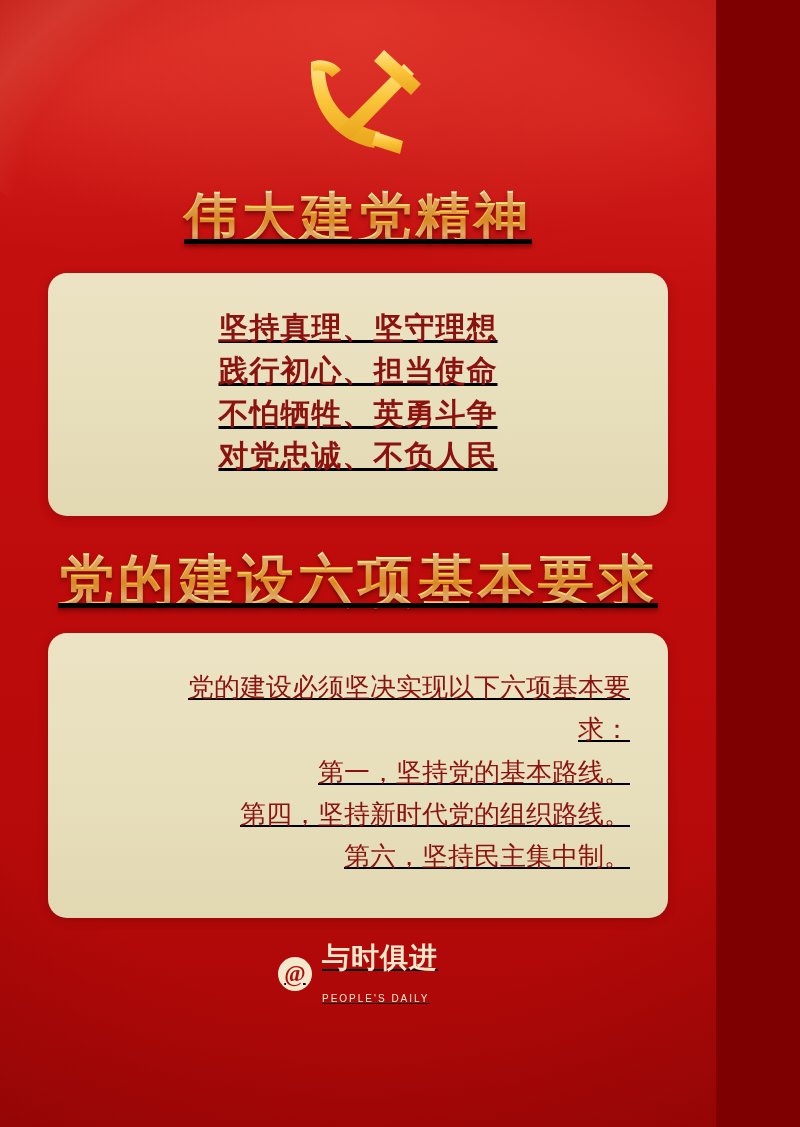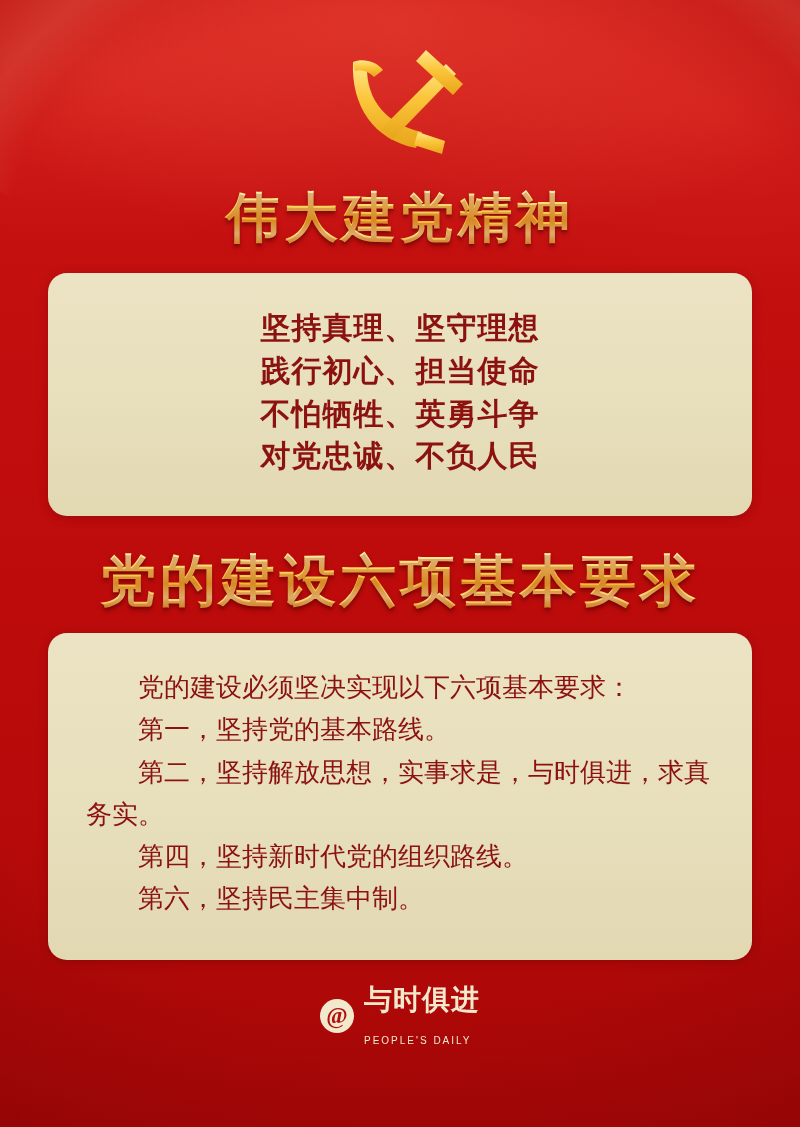--- a/index.html
+++ b/index.html
@@ -9,28 +9,29 @@
   }
   body {
     width: 800px;
     height: 1127px;
     font-family: "Liberation Sans", sans-serif;
     overflow: hidden;
   }
 
   .poster {
     position: relative;
-    width: 800px;
+    width: 716px;
     height: 1127px;
     background:
       radial-gradient(ellipse 700px 320px at 50% 2%, rgba(255,120,90,0.30) 0%, rgba(200,20,20,0.0) 70%),
       radial-gradient(ellipse 520px 260px at 12% 6%, rgba(255,90,70,0.22) 0%, rgba(180,10,10,0) 72%),
       radial-gradient(ellipse 520px 260px at 90% 10%, rgba(255,90,70,0.18) 0%, rgba(180,10,10,0) 72%),
       linear-gradient(180deg, #cf1413 0%, #c51010 18%, #c00c0c 42%, #b80a0a 70%, #a90707 100%);
     overflow: hidden;
+    text-decoration: underline;
   }
 
   
   .swoosh {
     position: absolute;
     pointer-events: none;
     border-radius: 50%;
   }
   .swoosh-a {
     left: -160px; top: -230px;
@@ -122,20 +123,21 @@
   .panel-requirements {
     padding: 34px 38px 40px 38px;
   }
   .panel-requirements .para {
     font-family: "Liberation Serif", serif;
     font-size: 26px;
     line-height: 1.62;
     color: #8c1210;
     text-indent: 2em;
     margin: 0;
+    text-align: right;
   }
 
   
   .footer {
     display: flex;
     justify-content: center;
     align-items: center;
     gap: 10px;
     padding: 26px 0 24px 0;
     position: relative;
@@ -210,21 +212,20 @@
       <div class="line">践行初心、担当使命</div>
       <div class="line">不怕牺牲、英勇斗争</div>
       <div class="line">对党忠诚、不负人民</div>
     </div>
 
     <div class="heading heading-2">党的建设六项基本要求</div>
 
     <div class="panel panel-requirements">
       <p class="para">党的建设必须坚决实现以下六项基本要求：</p>
       <p class="para">第一，坚持党的基本路线。</p>
-      <p class="para">第二，坚持解放思想，实事求是，与时俱进，求真务实。</p>
       <p class="para">第四，坚持新时代党的组织路线。</p>
       <p class="para">第六，坚持民主集中制。</p>
     </div>
 
   </div>
 
   <div class="footer">
     <div class="at-badge">@</div>
     <div class="footer-text">
       <div class="footer-cn">与时俱进</div>

